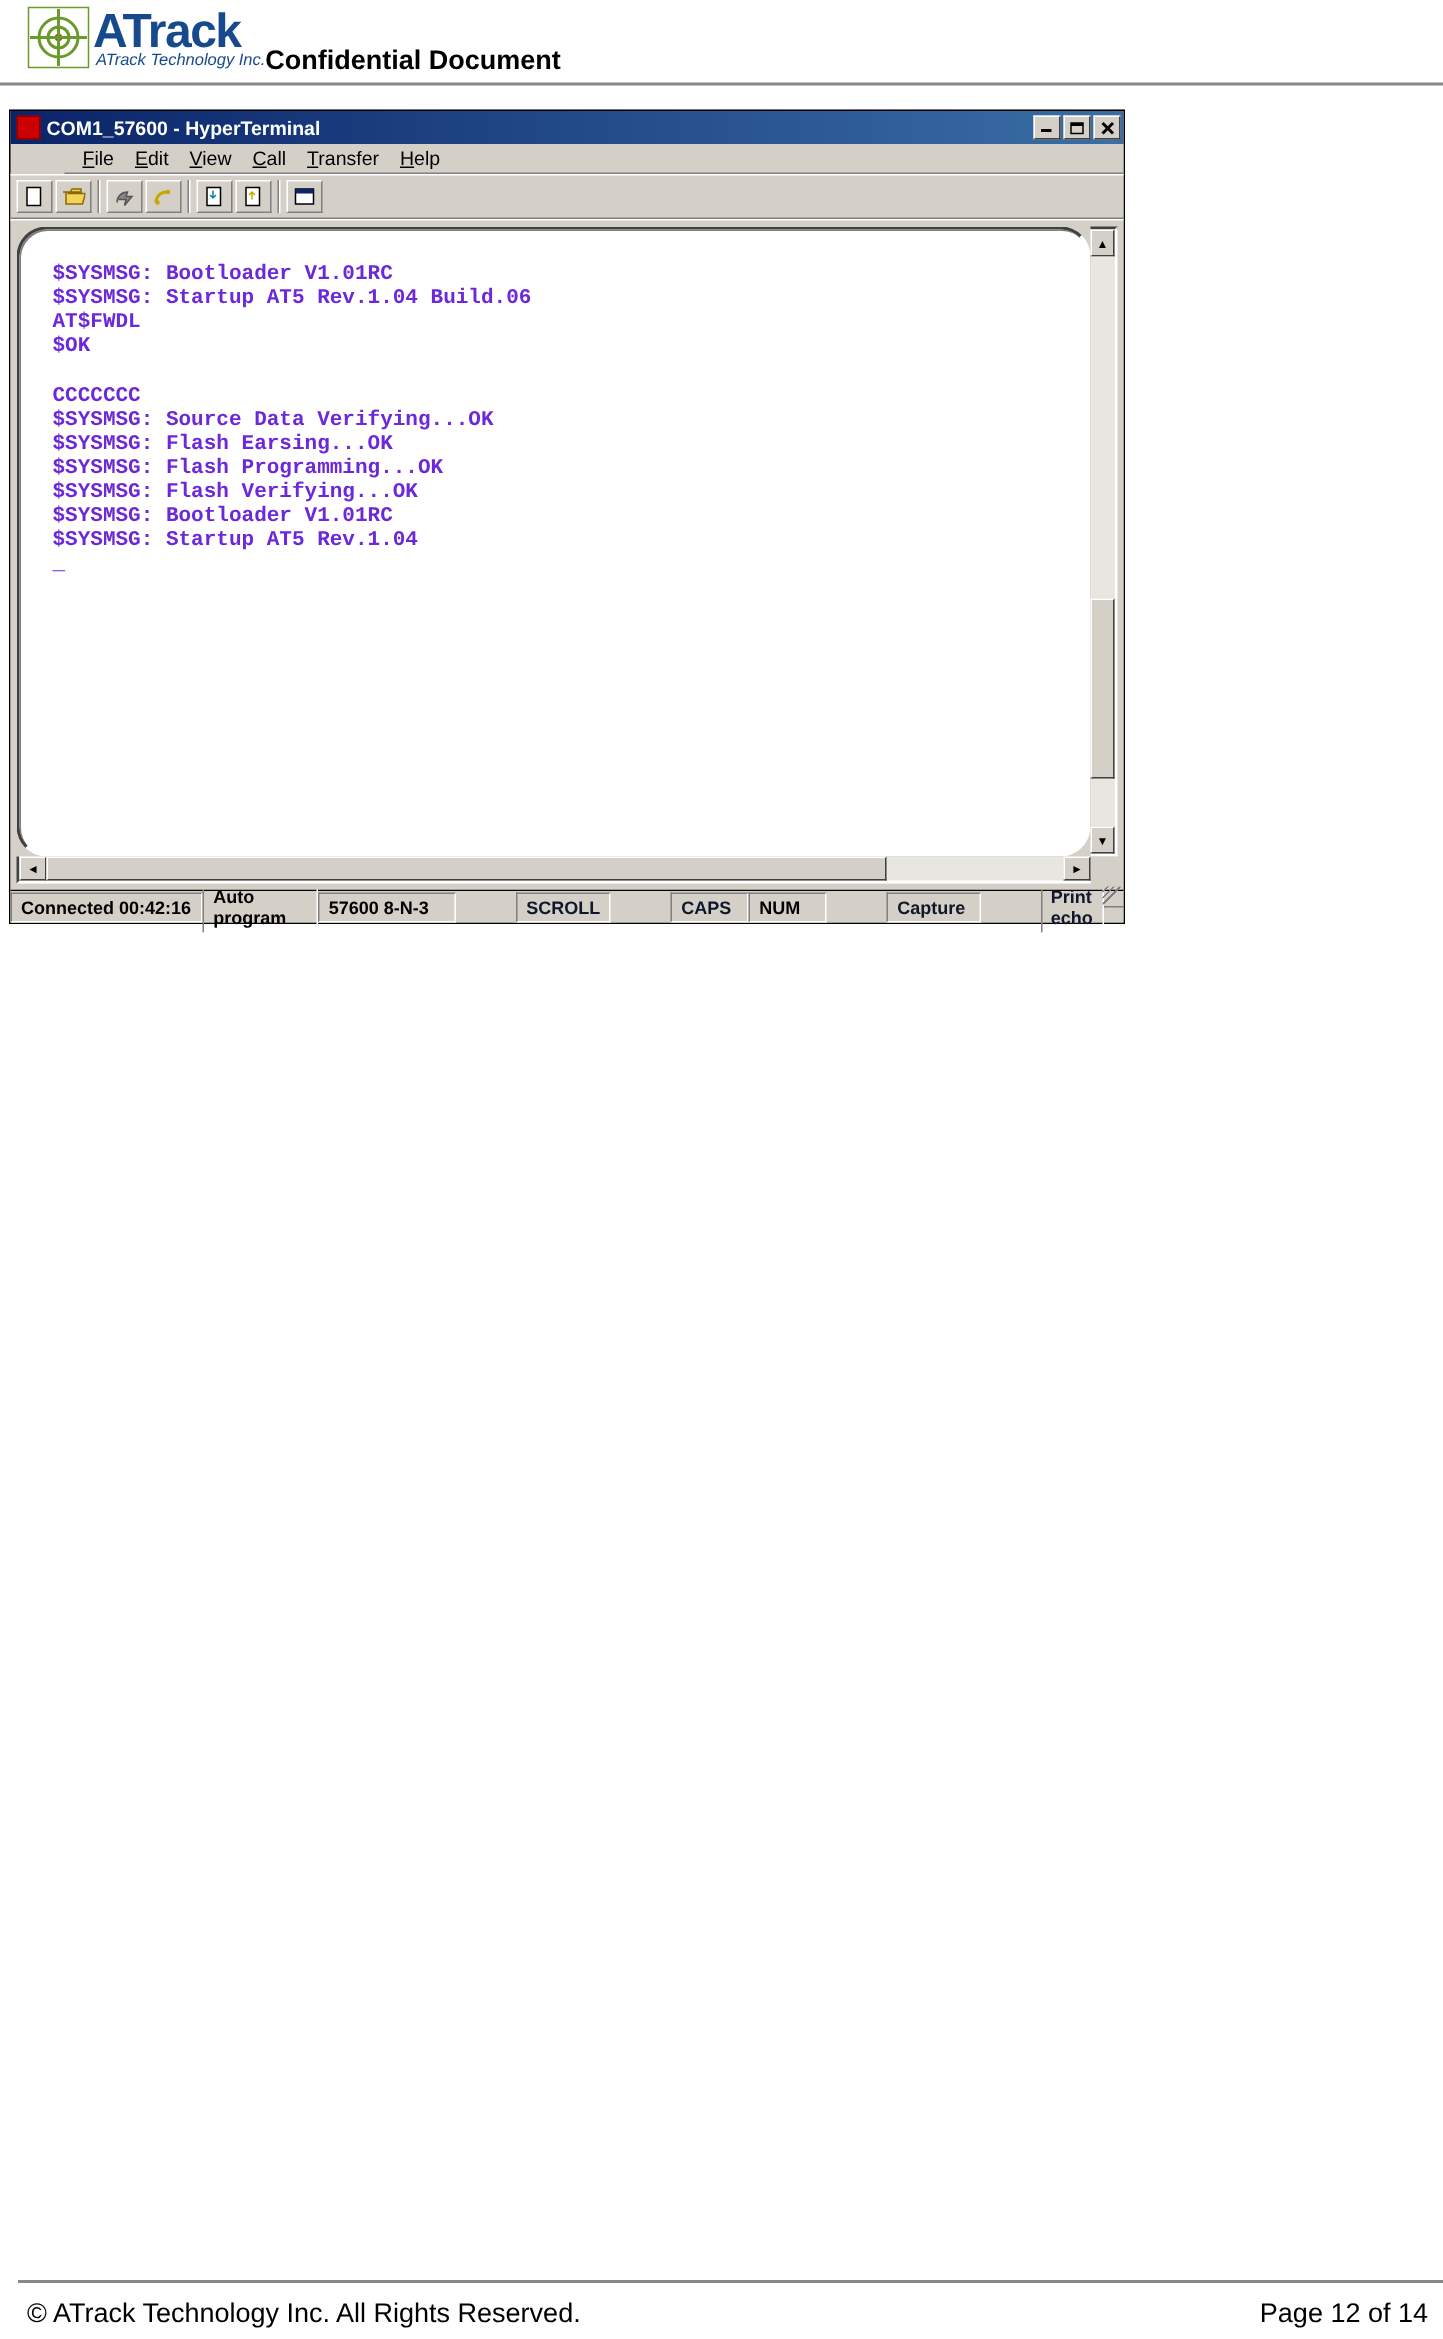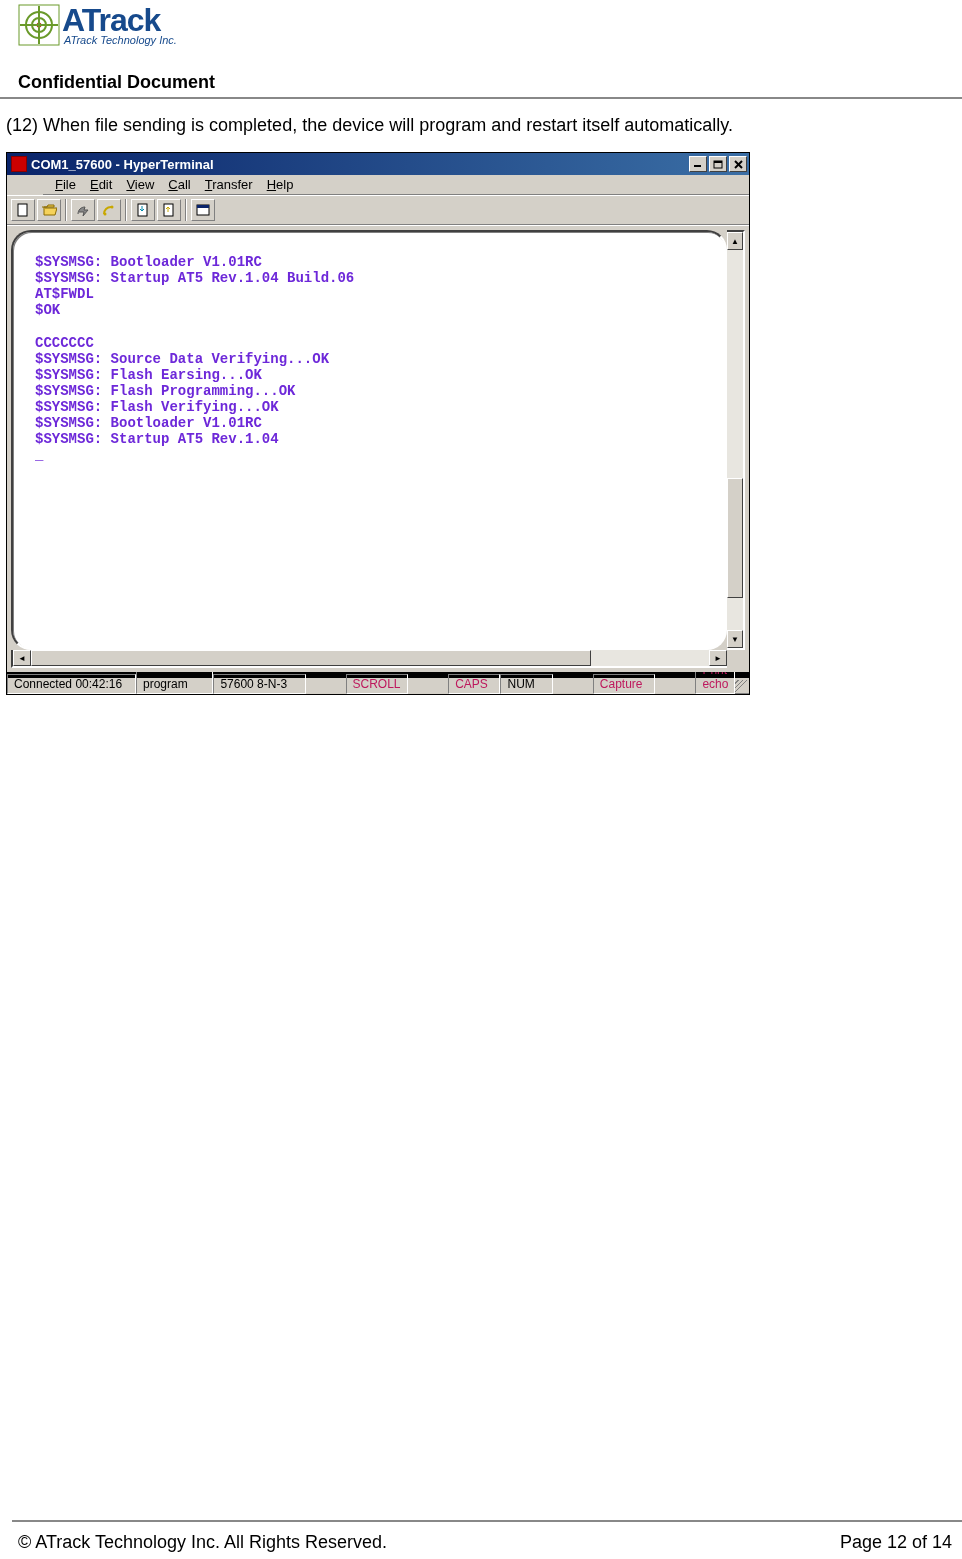--- a/index.html
+++ b/index.html
@@ -12,21 +12,20 @@
   .page {
     width: 962px;
     min-height: 1559px;
     position: relative;
     padding: 0;
   }
   .header {
     display: flex;
     align-items: flex-start;
     padding: 4px 10px 0 18px;
-    flex-direction: column;
   }
   .logo-block { display: flex; align-items: center; gap: 2px; }
   .logo-target {
     width: 42px; height: 42px; position: relative;
   }
   .logo-target svg { width: 42px; height: 42px; }
   .logo-text { display: flex; flex-direction: column; line-height: 1; }
   .logo-main {
     font-size: 32px; font-weight: 700; color: #174a8c; font-family: Arial, sans-serif; letter-spacing: -1px;
   }
@@ -125,30 +124,31 @@
     border-right:1px solid #404040; border-bottom:1px solid #404040;
     display:flex; align-items:center; justify-content:center; font-size:8px; color:#000;
   }
   .hthumb {
     width:560px; background:#d4d0c8;
     border-top:1px solid #fff; border-left:1px solid #fff;
     border-right:1px solid #404040; border-bottom:1px solid #404040;
   }
   .corner { width:18px; background:#d4d0c8; }
   .statusbar {
-    display:flex; align-items:flex-end; background:#d4d0c8;
-    border-top:6px solid #000000; height:22px;
+    display:flex; align-items:center; background:#d4d0c8;
+    border-top:1px solid #000000; height:22px;
     font-size:12px;
+    font-weight:bold;
   }
   .statcell {
     border-top:1px solid #808080; border-left:1px solid #808080;
     border-right:1px solid #fff; border-bottom:1px solid #fff;
     padding:2px 6px; display:flex; align-items:center;
   }
-  .statcell.dim { color:#be185d;margin-left:40px; }
+  .statcell.dim { color:#0f172a;margin-left:40px; }
   .grip {
     width:18px; position:relative; border-top:1px solid #808080; border-left:1px solid #808080;
   }
   .grip::after{
     content:""; position:absolute; right:2px; bottom:2px;
     width:12px; height:12px;
     background:
       linear-gradient(135deg, transparent 0 2px,#808080 2px 3px,transparent 3px 5px,#808080 5px 6px,transparent 6px 8px,#808080 8px 9px,transparent 9px);
   }
   .footer {
@@ -179,21 +179,20 @@
       <div class="logo-text">
         <span class="logo-main">ATrack</span>
         <span class="logo-sub">ATrack Technology Inc.</span>
       </div>
     </div>
     <div class="confidential">Confidential  Document</div>
   </div>
 
   <div class="hr"></div>
 
-  <div class="body-text">(12) When file sending is completed, the device will program and restart itself automatically.</div>
 
   <div class="win">
     <div class="titlebar">
       <div class="titlebar-left">
         <span class="titlebar-icon"></span>
         <span class="titlebar-title">COM1_57600 - HyperTerminal</span>
       </div>
       <div class="titlebar-btns">
         <div class="tbtn">
           <svg width="10" height="8">

